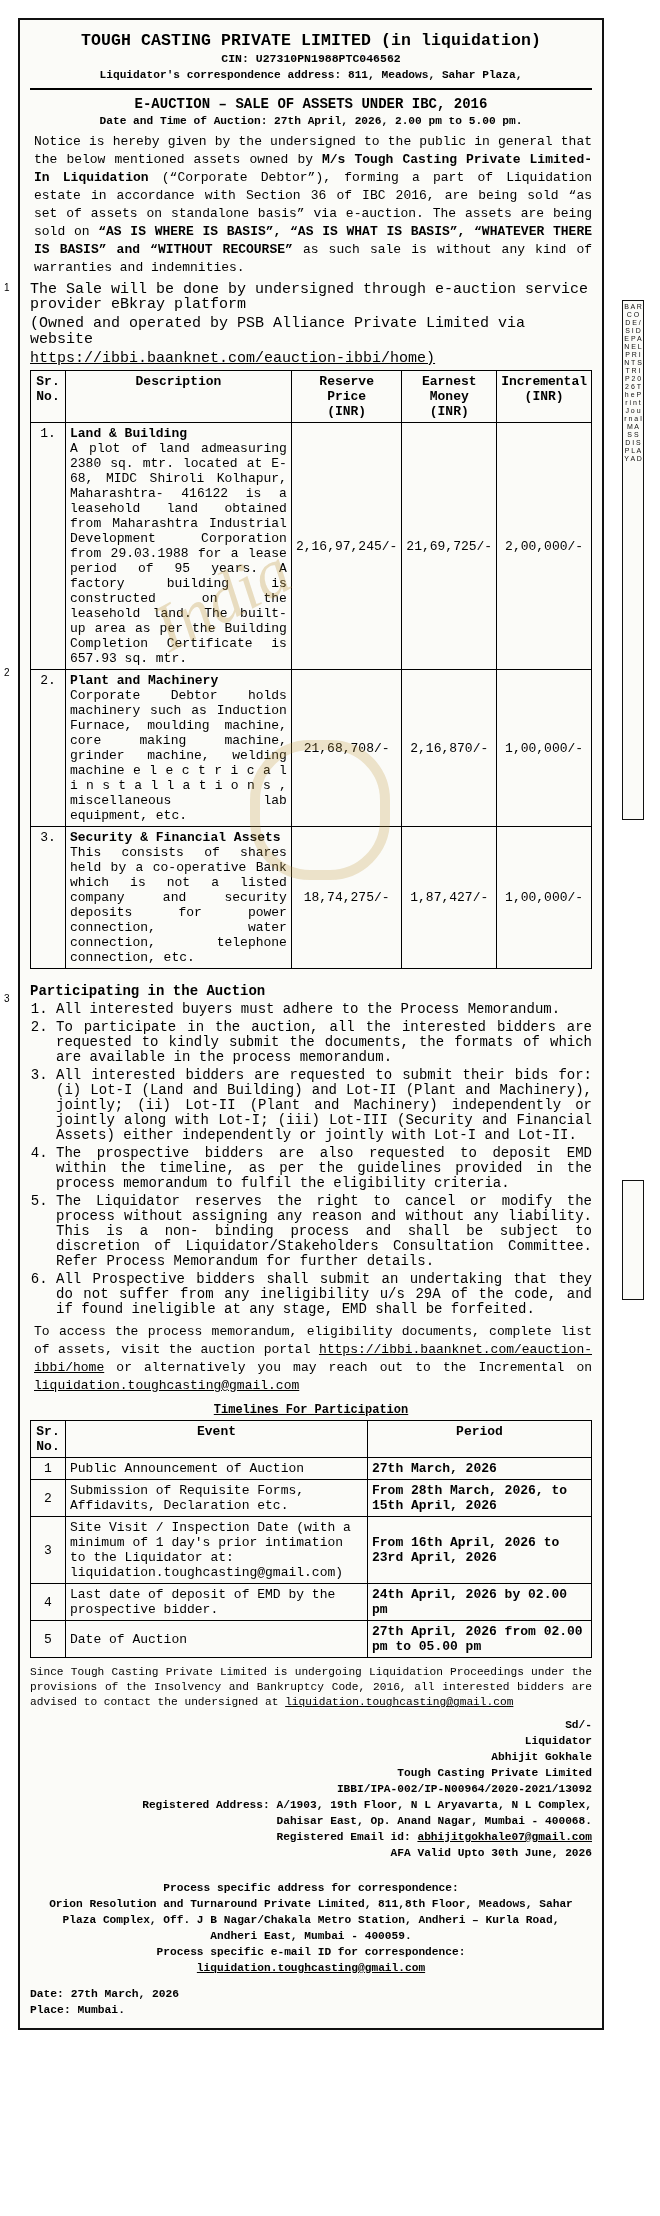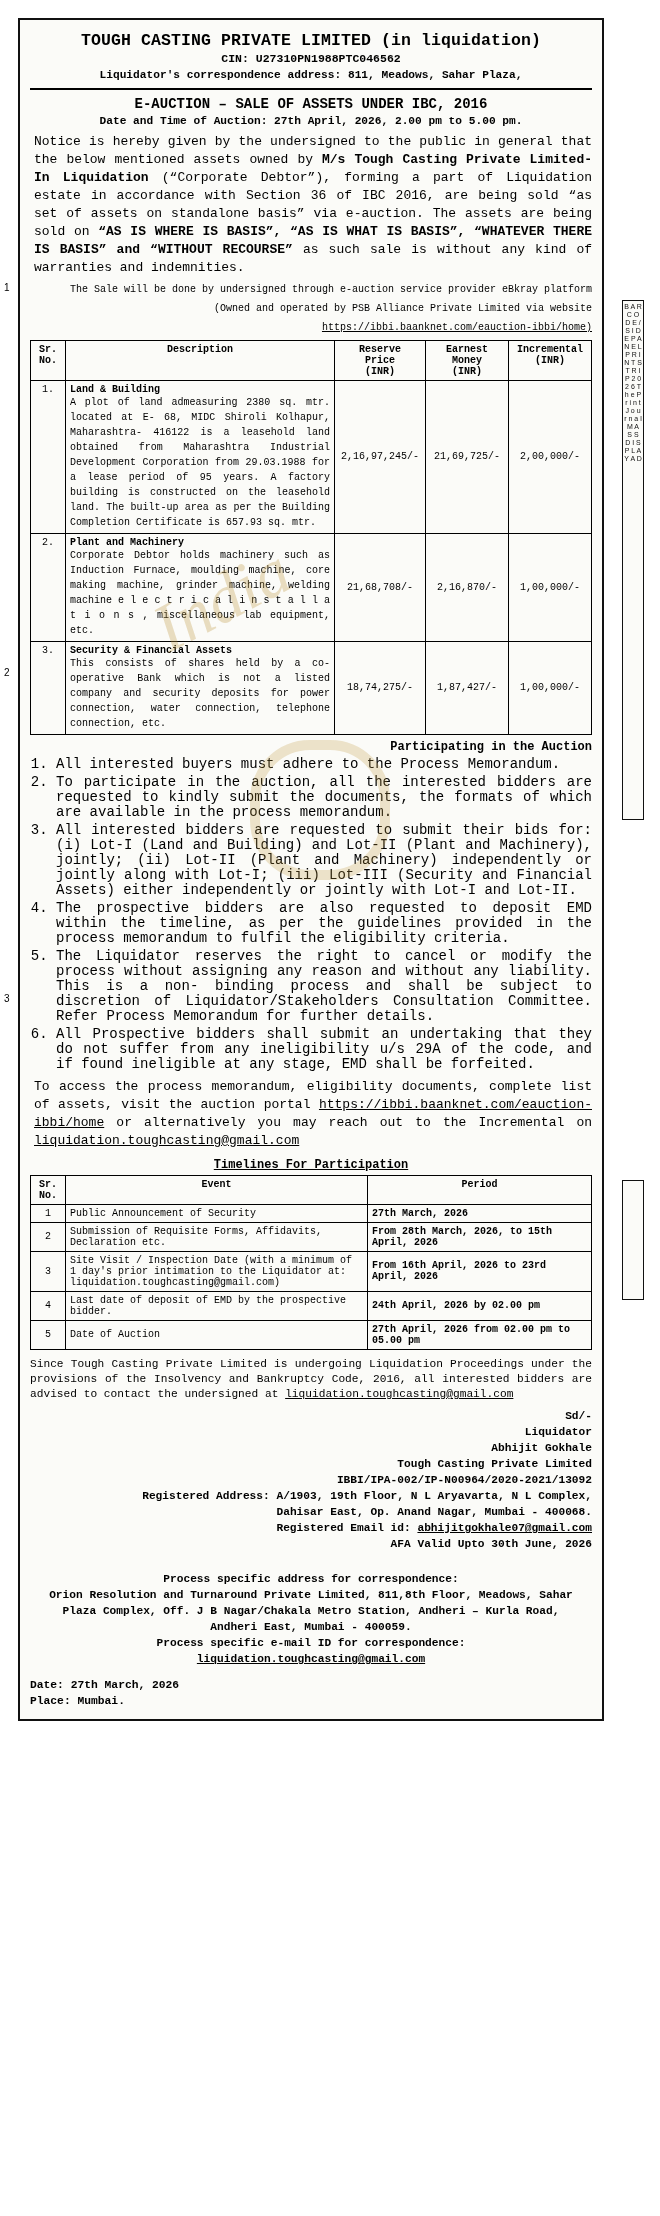--- a/index.html
+++ b/index.html
@@ -96,56 +96,56 @@
     margin: 3px 0 6px 0;
   }
   .para {
     font-size: 13px;
     line-height: 18px;
     text-align: justify;
     margin: 0 0 5px 4px;
   }
   .para b { font-weight: bold; }
   .center-para {
-    font-size: 10px;
+    font-size: 15px;
     line-height: 15.2px;
-    text-align: right;
+    text-align: left;
     margin: 0 0 4px 0;
   }
   a.lnk { color: #000; text-decoration: underline; }
 
   
   table.grid {
     width: 100%;
     border-collapse: collapse;
-    font-size: 10px;
+    font-size: 13px;
   }
   table.grid th, table.grid td {
     border: 1px solid #000;
     padding: 3px 4px;
     vertical-align: top;
   }
   table.grid th {
     text-align: center;
     font-weight: bold;
     background: #fbfbf8;
   }
   .c { text-align: center; }
   .desc-title { font-weight: bold; }
   .desc-body { text-align: justify; line-height: 15px; }
   .num-col { width: 26px; }
   .price-col { width: 82px; }
   .money-col { width: 74px; }
   .incr-col { width: 74px; }
 
   .section-head {
-    text-align: right;
-    font-weight: bold;
-    font-size: 12px;
-    margin: 5px 0 3px 0;
+    text-align: left;
+    font-weight: bold;
+    font-size: 14px;
+    margin: 14px 0 3px 0;
   }
   ol.plist {
     margin: 2px 0 0 0;
     padding-left: 26px;
     font-size: 14px;
     line-height: 15px;
     text-align: justify;
   }
   ol.plist li { margin-bottom: 3px; }
 
@@ -328,21 +328,21 @@
             <div>Sr.</div>
             <div>No.</div>
           </th>
           <th>Event</th>
           <th style="width:215px">Period</th>
         </tr>
       </thead>
       <tbody>
         <tr>
           <td class="c" style="vertical-align:middle">1</td>
-          <td style="vertical-align:middle">Public Announcement of Security</td>
+          <td style="vertical-align:middle">Public Announcement of Auction</td>
           <td style="vertical-align:middle;font-weight:bold">27th March, 2026</td>
         </tr>
         <tr>
           <td class="c" style="vertical-align:middle">2</td>
           <td style="vertical-align:middle">Submission of Requisite Forms, Affidavits, Declaration etc.</td>
           <td style="vertical-align:middle;font-weight:bold">From 28th March, 2026, to 15th April, 2026</td>
         </tr>
         <tr>
           <td class="c" style="vertical-align:middle">3</td>
           <td style="vertical-align:middle">Site Visit / Inspection Date (with a minimum of 1 day's prior intimation to the Liquidator at: liquidation.toughcasting@gmail.com)</td>

